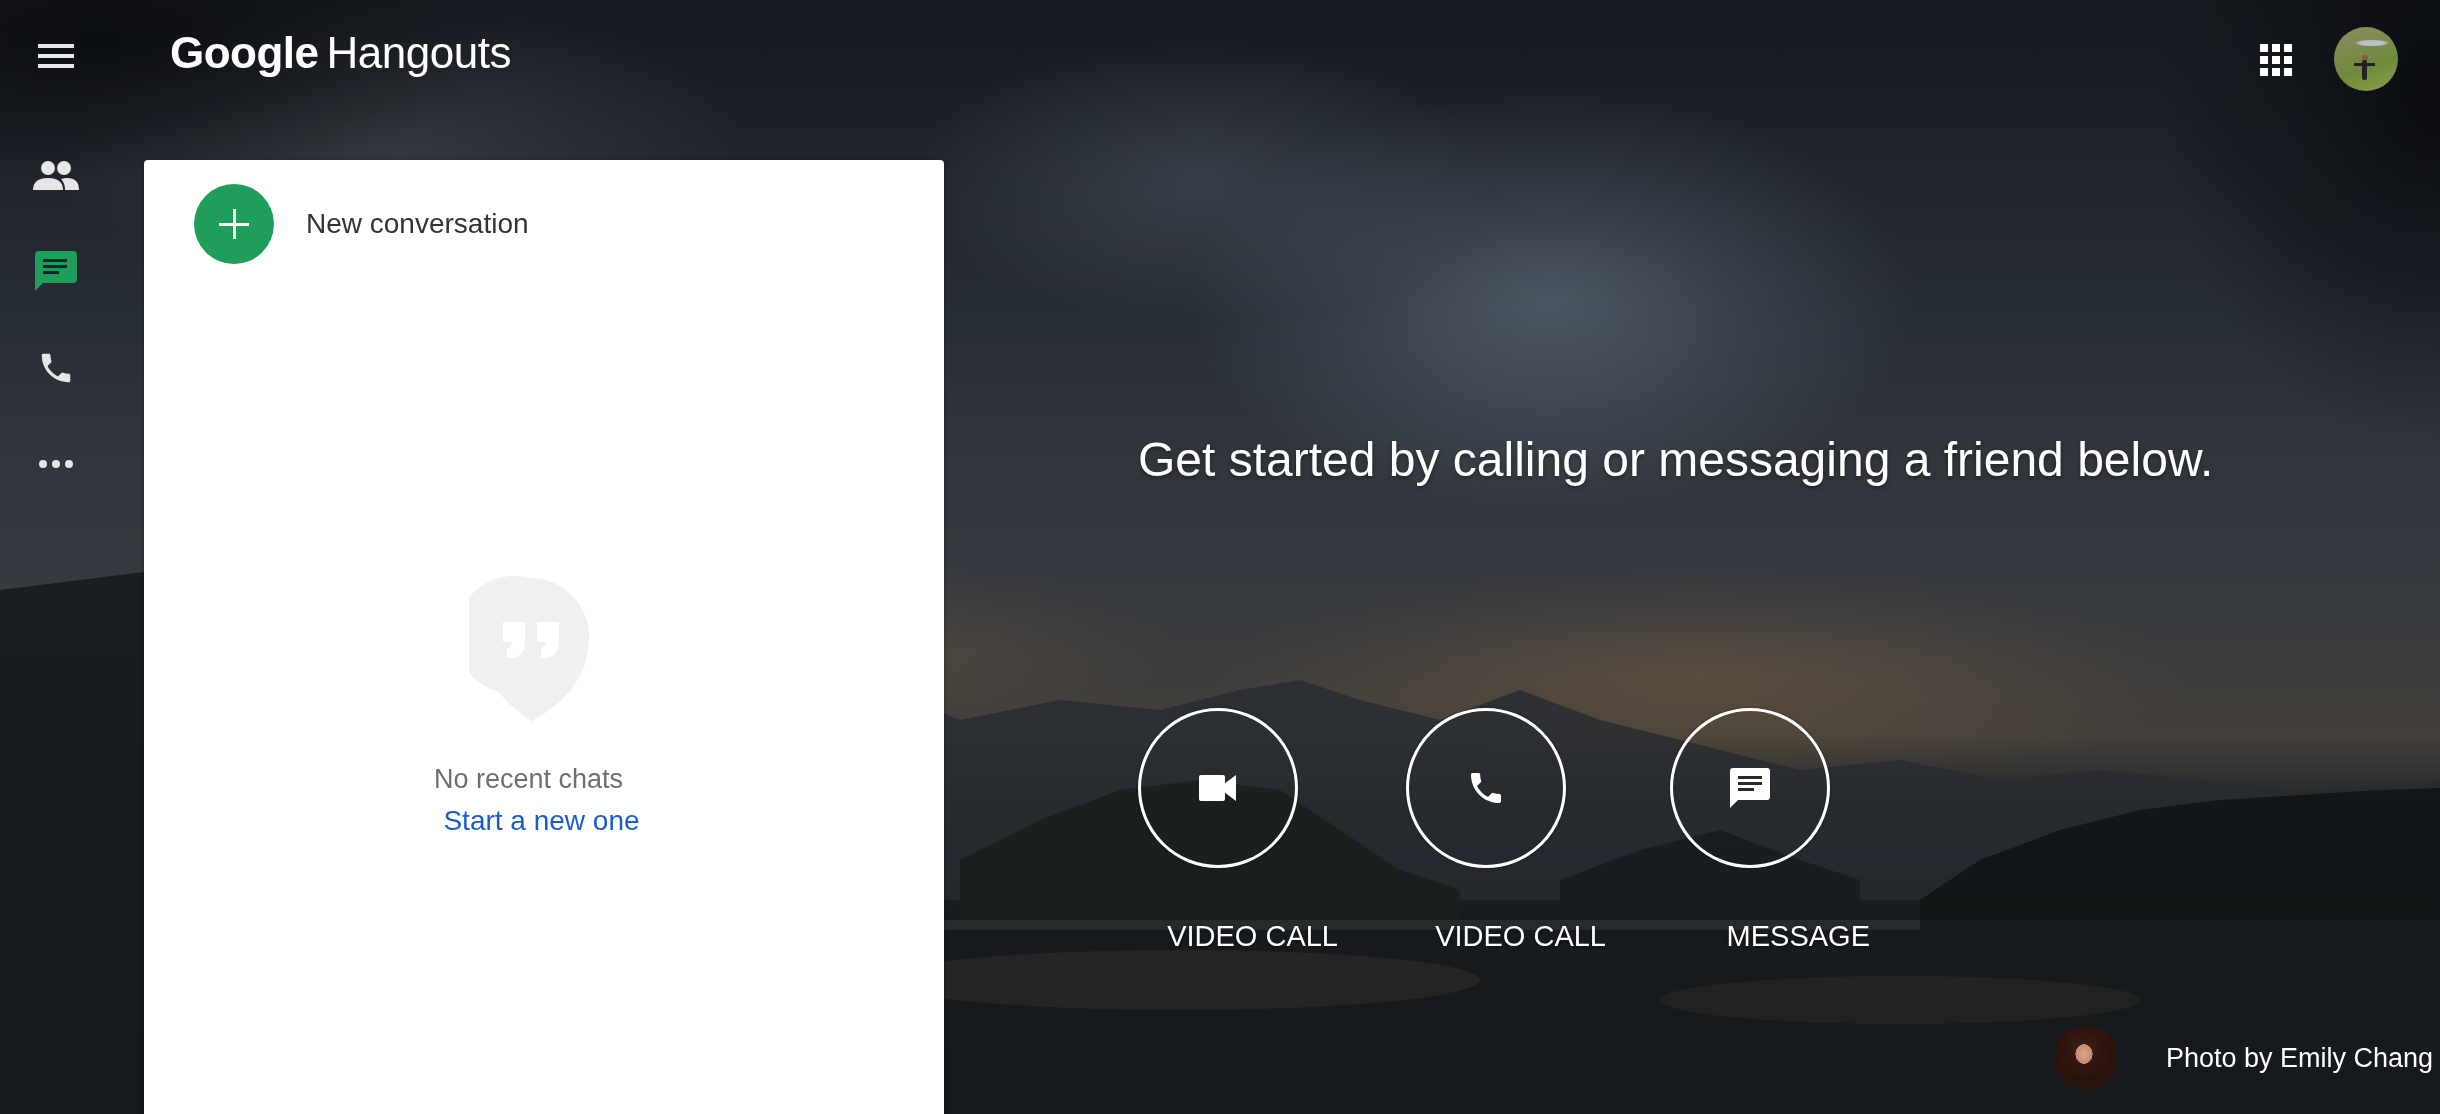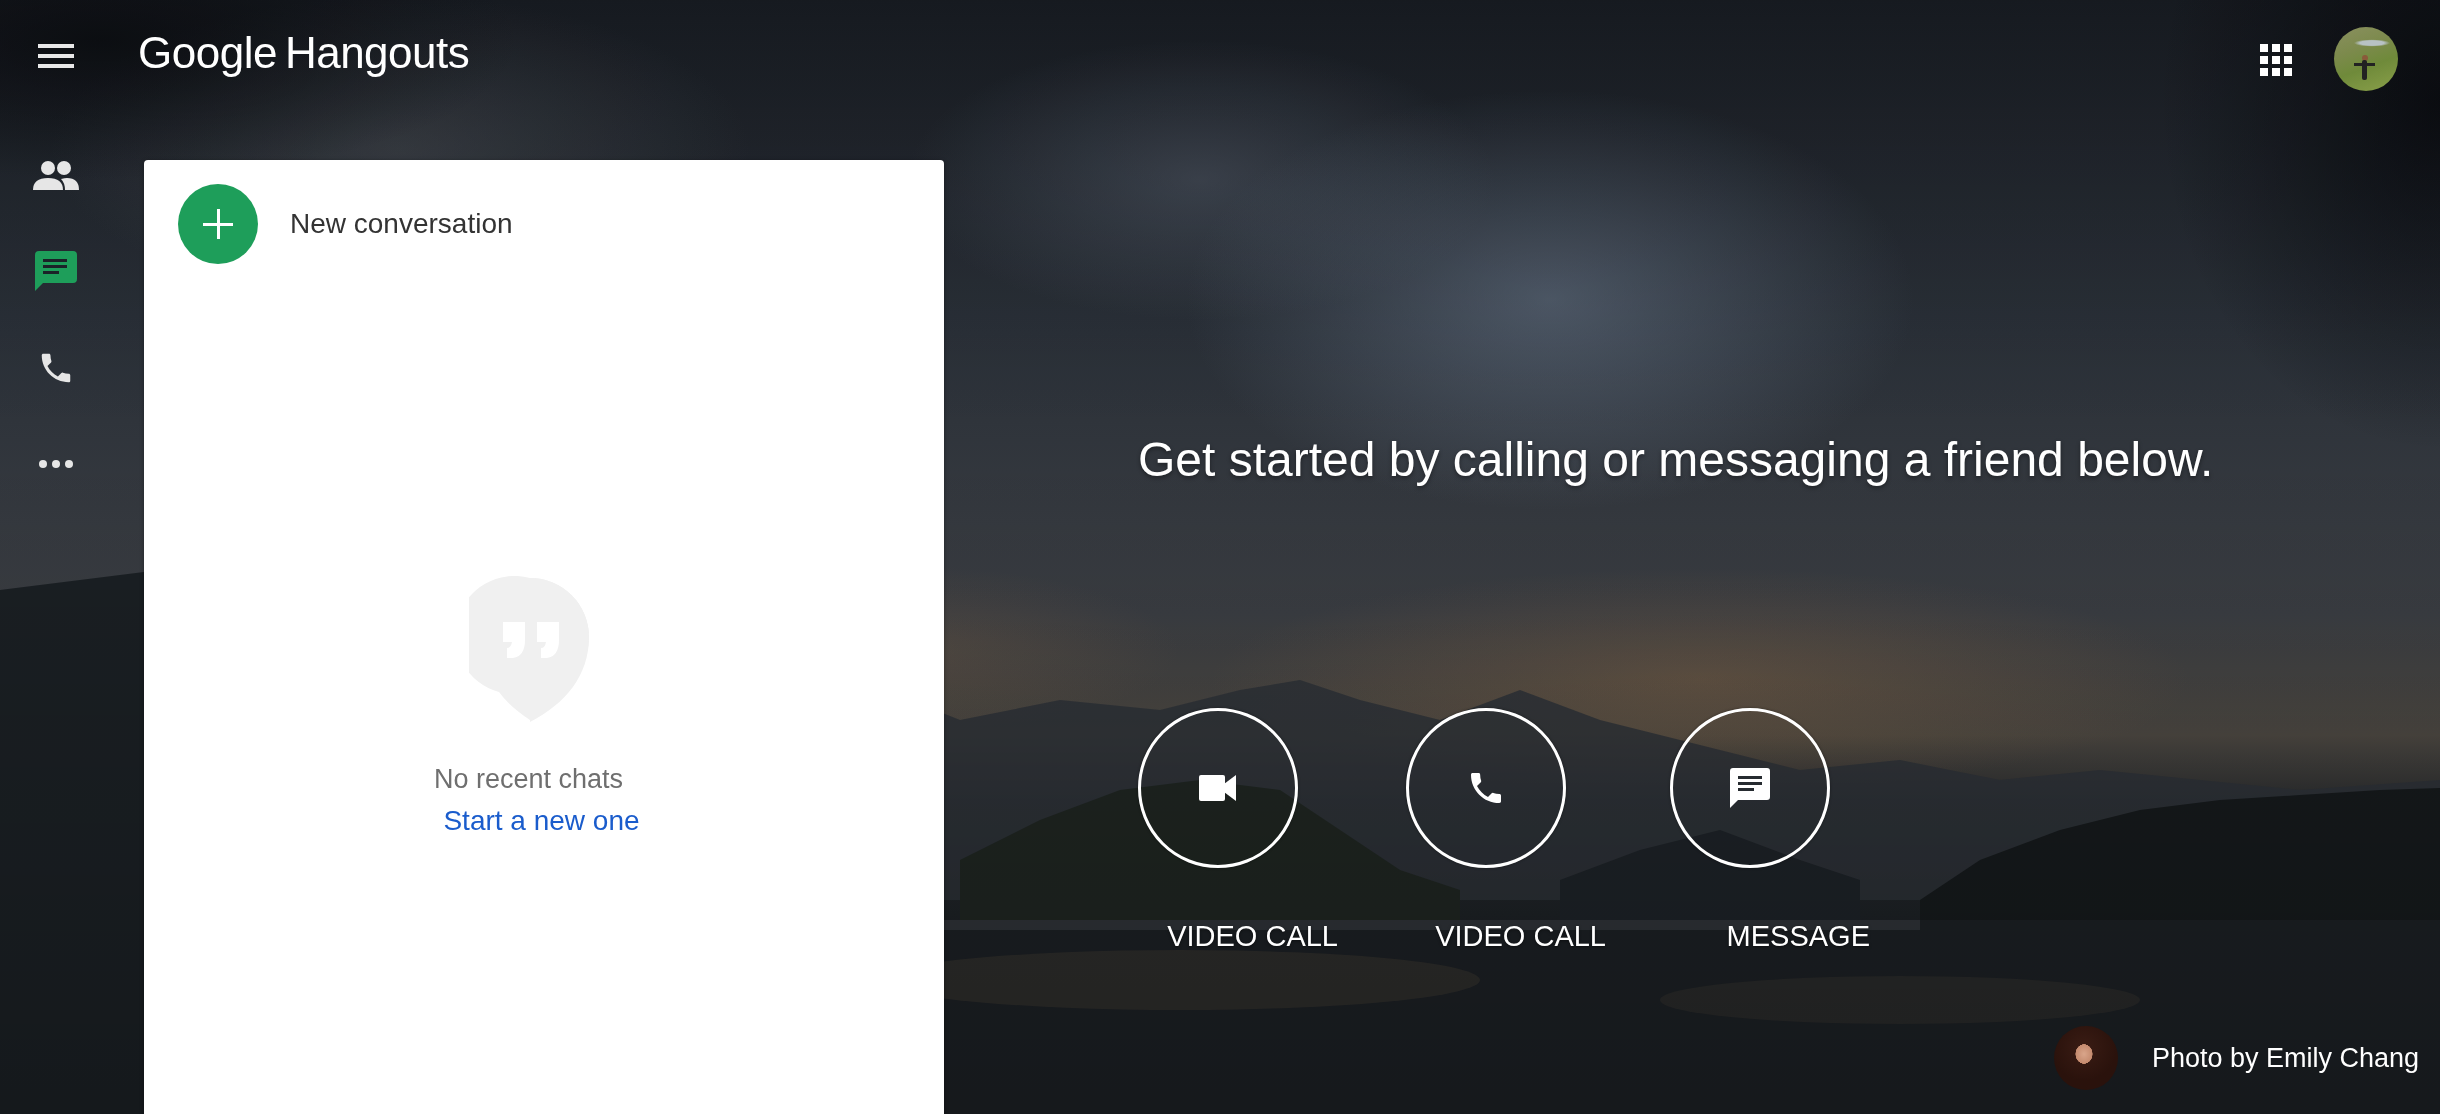--- a/index.html
+++ b/index.html
@@ -35,21 +35,21 @@
   }
 
   
   .menu-btn { position: absolute; left: 30px; top: 34px; width: 52px; height: 44px; cursor: pointer; }
   .menu-btn span { position: absolute; left: 8px; width: 36px; height: 4px; background: #e8e8e8; }
   .menu-btn span:nth-child(1) { top: 10px; }
   .menu-btn span:nth-child(2) { top: 20px; }
   .menu-btn span:nth-child(3) { top: 30px; }
 
   .logo { position: absolute; left: 138px; top: 28px; color: #fff; font-size: 44px; letter-spacing: -0.5px; white-space: nowrap; }
-  .logo .g { font-weight: normal; }
+  .logo .g { font-weight: bold; margin-left: 32px; }
   .logo .h { font-weight: normal; margin-left: 8px; }
 
   .apps-btn { position: absolute; left: 2256px; top: 40px; width: 40px; height: 40px; cursor: pointer; }
   .apps-btn i { position: absolute; width: 8px; height: 8px; background: #fff; }
 
   .avatar {
     position: absolute; left: 2334px; top: 27px; width: 64px; height: 64px; border-radius: 50%;
     overflow: hidden; cursor: pointer;
     background:
       radial-gradient(ellipse 30px 6px at 38px 16px, #b8c2c4 0%, #b8c2c4 40%, transparent 60%),
@@ -62,21 +62,21 @@
   
   .nav-item { position: absolute; left: 26px; width: 60px; height: 56px; display: flex; align-items: center; justify-content: center; cursor: pointer; }
   .nav-item svg { display: block; }
 
   
   .panel {
     position: absolute; left: 144px; top: 160px; width: 800px; height: 960px;
     background: #fff; border-radius: 4px 4px 0 0;
     box-shadow: 0 1px 4px rgba(0,0,0,0.35);
   }
-  .new-conv { position: absolute; left: 34px; top: 24px; height: 80px; display: flex; align-items: center; cursor: pointer; text-align: center; }
+  .new-conv { position: absolute; left: 50px; top: 24px; height: 80px; display: flex; align-items: center; cursor: pointer; text-align: center; }
   .new-conv .fab {
     width: 80px; height: 80px; border-radius: 50%; background: #1e9e5a;
     display: flex; align-items: center; justify-content: center; position: relative;
   }
   .fab .plus-h { position: absolute; width: 30px; height: 3px; background: #fff; }
   .fab .plus-v { position: absolute; width: 3px; height: 30px; background: #fff; }
   .new-conv .label { margin-left: 32px; font-size: 28px; color: #333; }
 
   .empty { position: absolute; left: 0; top: 416px; width: 769px; text-align: center; }
   .empty .bubble { position: relative; width: 120px; height: 150px; margin: 0 auto; }
@@ -99,21 +99,21 @@
 
   
   .credit { position: absolute; left: 2054px; top: 1026px; display: flex; align-items: center; }
   .credit .photo-avatar {
     width: 64px; height: 64px; border-radius: 50%;
     background:
       radial-gradient(ellipse 14px 16px at 30px 28px, #d9a58a 0%, #c48a6e 60%, transparent 62%),
       radial-gradient(circle at 30px 22px, #3a1c14 0%, #2a120c 60%),
       linear-gradient(180deg, #4a2418 0%, #2a1410 100%);
   }
-  .credit .text { margin-left: 34px; color: #fff; font-size: 27px; }
+  .credit .text { margin-left: 48px; color: #fff; font-size: 27px; }
 </style>
 </head>
 <body>
 
 <div class="bg">
   <div class="sky"></div>
   <div class="sky-dark-left"></div>
   <div class="sky-dark-right"></div>
   <svg class="land" viewBox="0 0 2440 1114">
 

